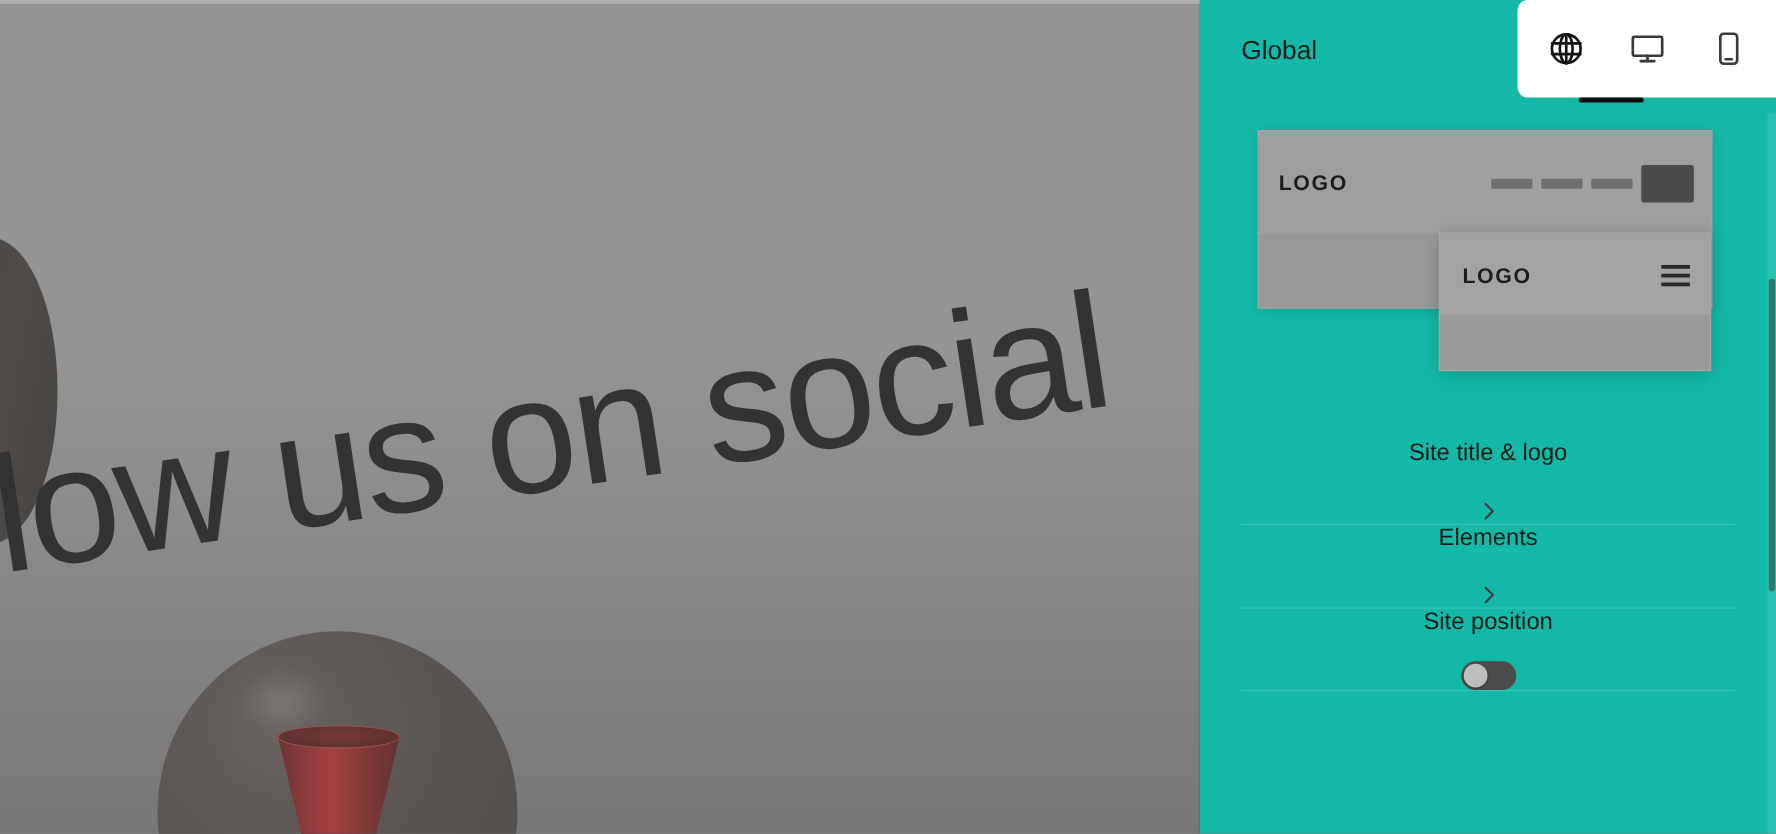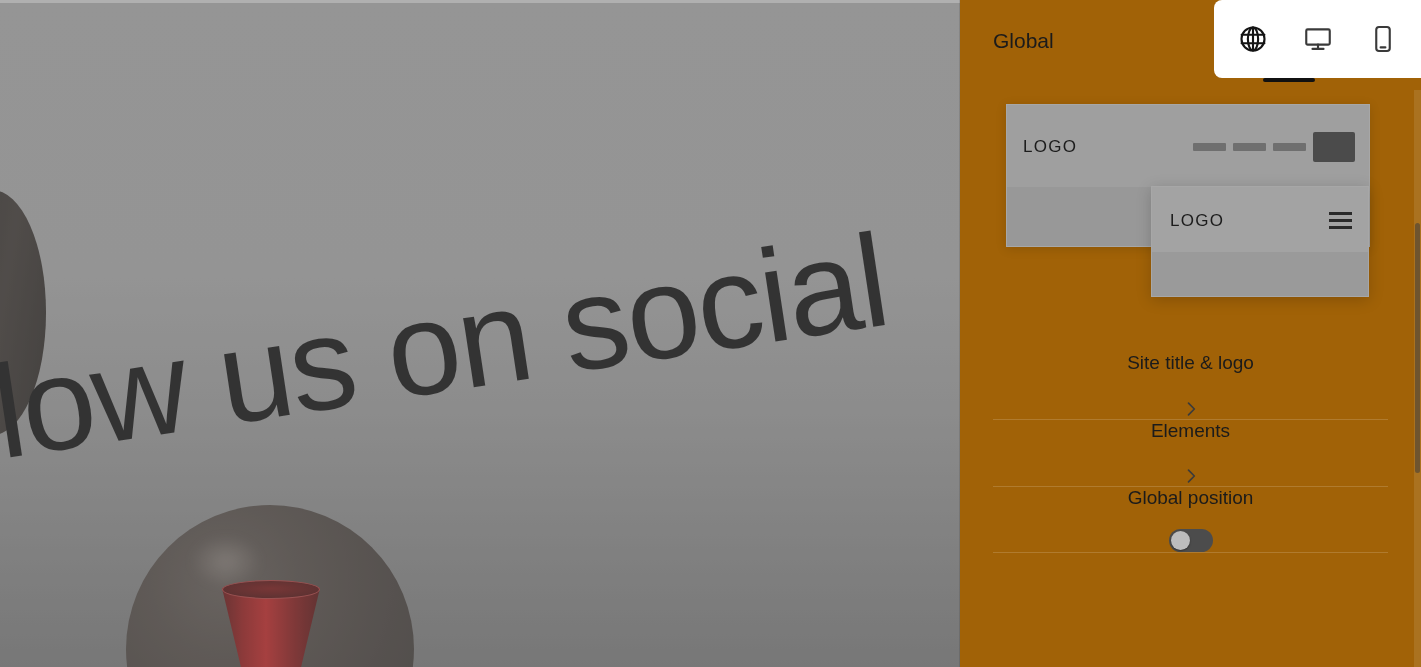--- a/index.html
+++ b/index.html
@@ -71,21 +71,21 @@
   
   #canvas-dim {
     position:absolute; left:0; top:0; width:1421px; height:667px;
     background:rgba(138,138,138,0.34);
     pointer-events:none;
   }
 
   
   #panel {
     position:absolute; right:0; top:0; width:461px; height:667px;
-    background:#a16207;
+    background:#14b8a6;
     box-shadow:-1px 0 0 rgba(0,0,0,.10);
   }
 
   
   #panel-header {
     position:relative; height:84px; width:100%;
   }
   #panel-title {
     position:absolute; left:33px; top:29px;
     font-size:21px; color:#1b1b1b; font-weight:400;
@@ -123,21 +123,21 @@
     position:absolute; left:0; top:0; width:100%; height:84px;
     background:#9f9f9f;
     display:flex; align-items:center; justify-content:space-between;
     padding:0 14px 0 16px;
   }
   #preview-desktop-bottom {
     position:absolute; left:0; bottom:0; width:100%; height:59px;
     background:#989898;
   }
   .logo-text {
-    font-size:17px; letter-spacing:1.3px; color:#1c1c1c; font-weight:400;
+    font-size:17px; letter-spacing:1.3px; color:#1c1c1c; font-weight:700;
   }
   #desktop-nav { display:flex; align-items:center; gap:7px; }
   .nav-bar-ph { width:33px; height:8px; background:#6f6f6f; border-radius:1px; }
   #desktop-cta { width:42px; height:30px; background:#4b4b4b; border-radius:2px; }
 
   #preview-mobile {
     position:absolute; left:191px; top:102px;
     width:218px; height:111px;
     background:#a1a1a1;
     box-shadow:0 3px 14px rgba(0,0,0,.18);
@@ -292,21 +292,21 @@
         <span class="settings-label">Elements</span>
         <span class="chev">
           <svg width="20" height="20" viewBox="0 0 24 24" fill="none" stroke="#3b3b3b" stroke-width="2" stroke-linecap="round" stroke-linejoin="round">
             <polyline points="9,5 16,12 9,19"></polyline>
           </svg>
         </span>
       </div>
 
 
       <div class="settings-row">
-        <span class="settings-label">Global position</span>
+        <span class="settings-label">Site position</span>
         <span class="toggle">
           <span class="knob"></span>
         </span>
       </div>
 
     </div>
 
     <div id="panel-scroll-track">
       <div id="panel-scroll-thumb"></div>
     </div>

